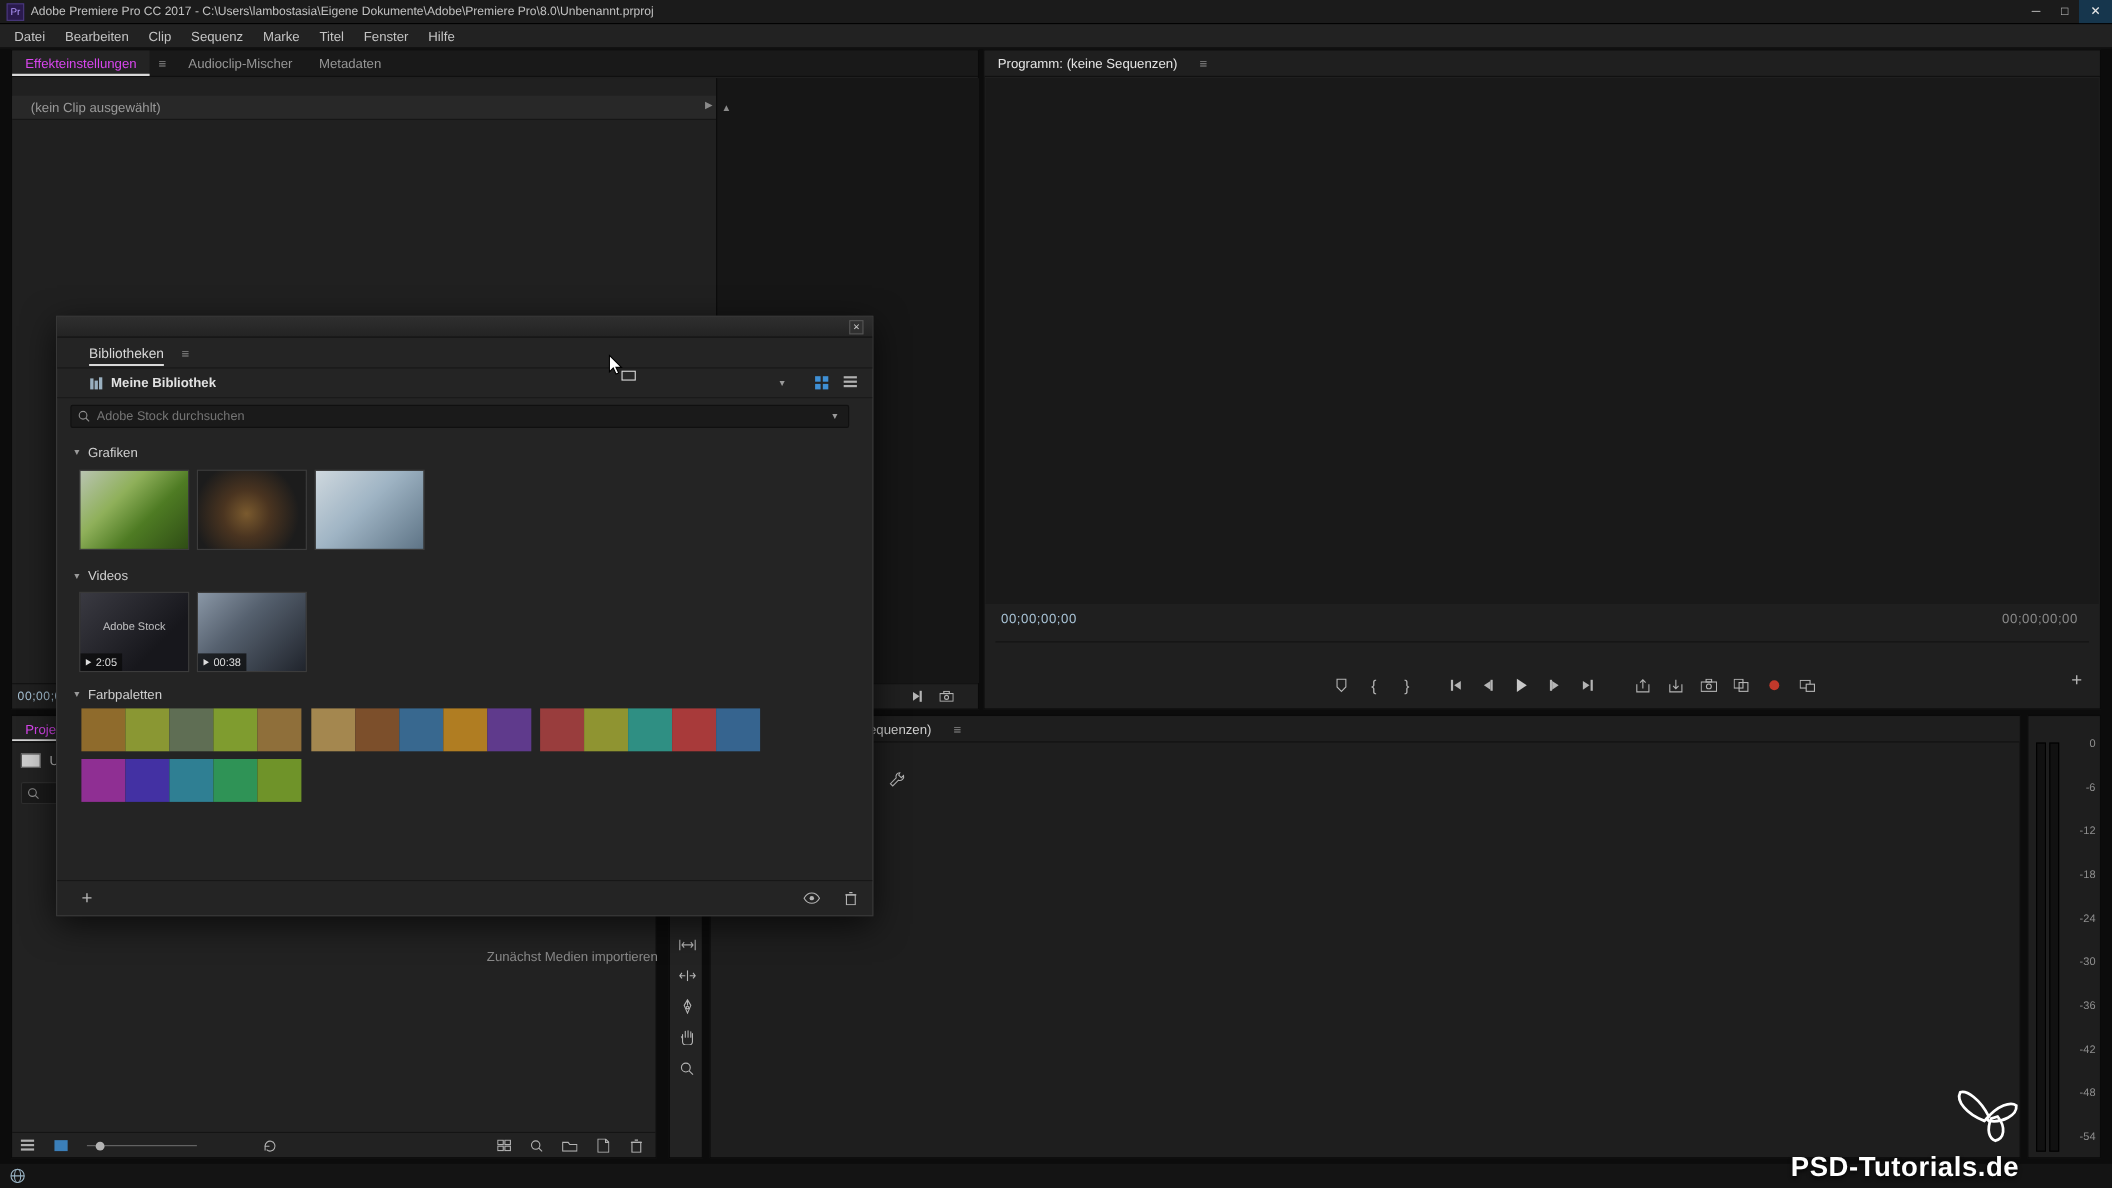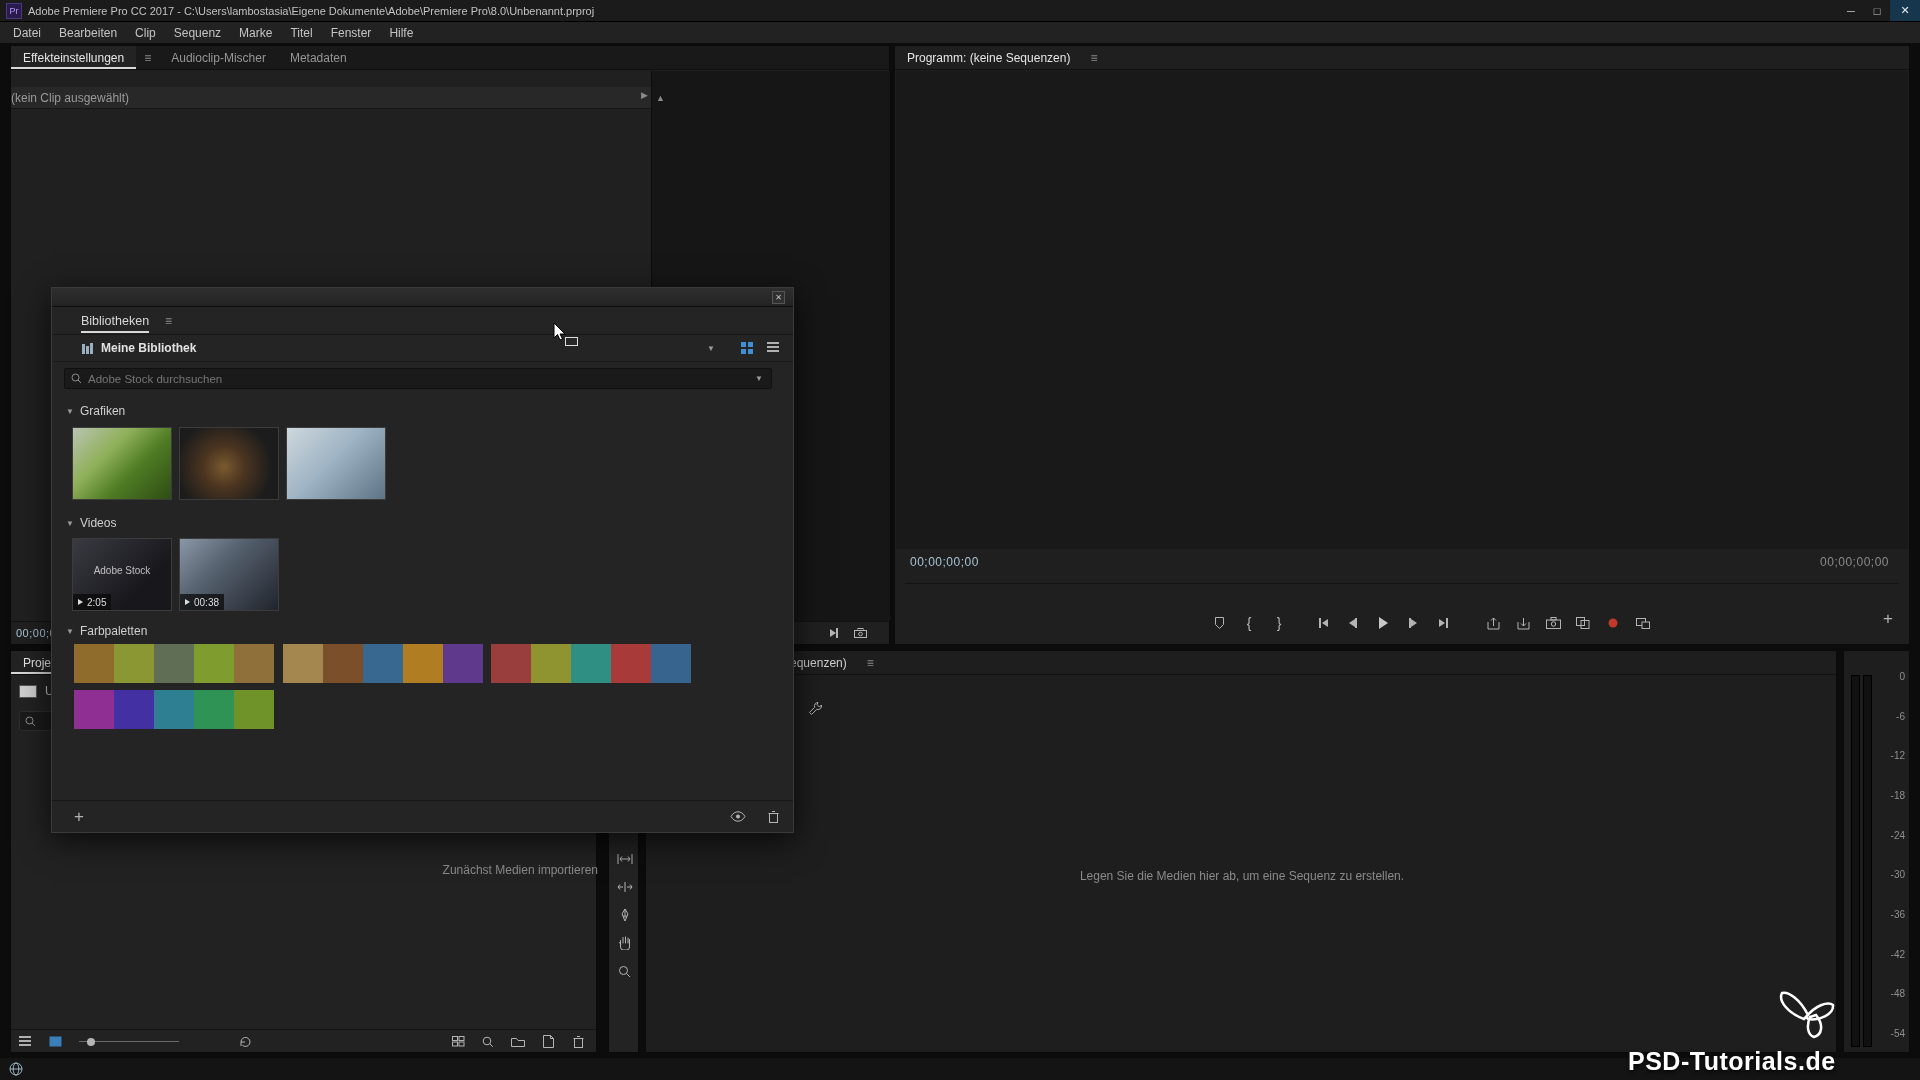--- a/index.html
+++ b/index.html
@@ -2,21 +2,21 @@
 <html><head>
 <meta charset="utf-8">
 <style>
   * { margin:0; padding:0; box-sizing:border-box; }
   html,body { width:1920px; height:1080px; overflow:hidden; }
   body { font-family:"Liberation Sans","DejaVu Sans",sans-serif; font-size:12px; background:#0c0c0c; color:#c8c8c8; position:relative; }
   .abs { position:absolute; }
   .panel { position:absolute; background:#232323; border:1px solid #0a0a0a; }
   .tabrow { height:24px; background:#191919; display:flex; align-items:center; gap:0; border-bottom:1px solid #0f0f0f; }
   .tab { padding:0 12px; height:100%; display:flex; align-items:center; color:#969696; font-size:12px; white-space:nowrap; }
-  .tab.active { color:#e5e5e5; background:#232323; box-shadow:inset 0 -2px 0 #d8d8d8; }
+  .tab.active { color:#d946ef; background:#232323; box-shadow:inset 0 -2px 0 #d8d8d8; }
   .hamb { color:#8a8a8a; font-size:12px; padding:0 8px; }
   .icon { color:#b0b0b0; }
   .ti { display:inline-flex; align-items:center; justify-content:center; height:18px; min-width:16px; }
   .tl { width:0; height:0; border-top:4px solid transparent; border-bottom:4px solid transparent; border-right:6px solid #b4b4b4; }
   .tr { width:0; height:0; border-top:4px solid transparent; border-bottom:4px solid transparent; border-left:6px solid #b4b4b4; }
   .vb { width:2px; height:10px; background:#b4b4b4; }
   .playtri { width:0; height:0; border-top:6px solid transparent; border-bottom:6px solid transparent; border-left:9px solid #c8c8c8; }
   .sw { width:40px; height:39px; }
   .palgroup { position:absolute; display:flex; }
   .thumb { position:absolute; width:100px; height:73px; border:1px solid #3c3c3c; overflow:hidden; }
@@ -60,21 +60,21 @@
 <div class="panel" style="left:10px;top:45px;width:880px;height:600px;background:#1f1f1f;">
   <div class="tabrow">
     <span class="tab active">Effekteinstellungen</span>
     <span class="hamb">≡</span>
     <span class="tab">Audioclip-Mischer</span>
     <span class="tab">Metadaten</span>
   </div>
 
   <div class="abs" style="left:0;top:25px;width:640px;height:550px;background:#202020;">
     <div class="abs" style="left:0;top:16px;width:640px;height:22px;background:#282828;display:flex;align-items:center;border-bottom:1px solid #161616;">
-      <span style="color:#9a9a9a;padding-left:0;">(kein Clip ausgewählt)</span>
+      <span style="color:#9a9a9a;padding-left:17px;">(kein Clip ausgewählt)</span>
     </div>
   </div>
 
   <div class="abs" style="left:640px;top:25px;width:239px;height:550px;background:#161616;border-left:1px solid #0c0c0c;">
     <span class="abs icon" style="left:4px;top:22px;font-size:9px;color:#8a8a8a;">▲</span>
   </div>
   <span class="abs icon" style="left:630px;top:44px;font-size:9px;color:#8a8a8a;">▶</span>
 
   <div class="abs" style="left:0;top:575px;width:878px;height:23px;background:#202020;display:flex;align-items:center;border-top:1px solid #121212;">
     <span style="color:#a8c3d6;font-size:11px;padding-left:5px;letter-spacing:0.5px;">00;00;00;00</span>
@@ -287,21 +287,20 @@
 <div class="panel" style="left:645px;top:650px;width:1192px;height:403px;background:#1e1e1e;">
   <div class="tabrow" style="background:#1e1e1e;border-bottom:1px solid #111;">
     <span class="tab active" style="margin-left:88px;background:transparent;box-shadow:none;color:#cfcfcf;">(keine Sequenzen)</span>
     <span class="hamb">≡</span>
   </div>
   <span class="abs" style="left:162px;top:50px;">
       <svg width="15" height="15" viewBox="0 0 15 15">
         <path d="M10 1.5a3.5 3.5 0 0 0-3.3 4.7L1.5 11.4l2.1 2.1 5.2-5.2A3.5 3.5 0 0 0 13.4 4l-2 2-2.4-2.4z" fill="none" stroke="#b4b4b4"></path>
       </svg>
     </span>
-  <div class="abs" style="left:0;top:218px;width:1192px;text-align:center;color:#8a8a8a;font-size:12px;">Legen Sie die Medien hier ab, um eine Sequenz zu erstellen.</div>
 </div>
 
 <div class="panel" style="left:1843px;top:650px;width:67px;height:403px;background:#1e1e1e;">
   <div class="abs" style="left:7px;top:24px;width:9px;height:372px;background:#111;border:1px solid #000;"></div>
   <div class="abs" style="left:19px;top:24px;width:9px;height:372px;background:#111;border:1px solid #000;"></div>
   <span class="mlabel" style="top:20px;">0</span>
   <span class="mlabel" style="top:60px;">-6</span>
   <span class="mlabel" style="top:99px;">-12</span>
   <span class="mlabel" style="top:139px;">-18</span>
   <span class="mlabel" style="top:179px;">-24</span>

